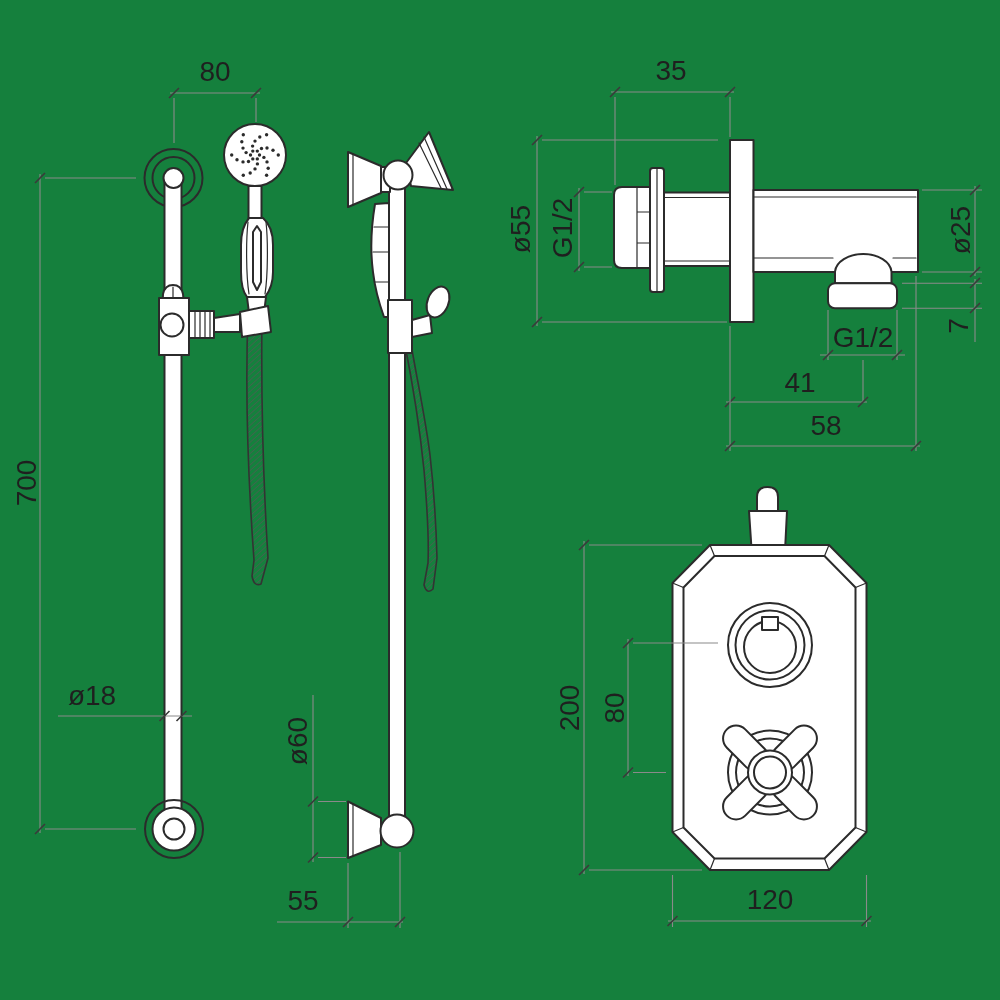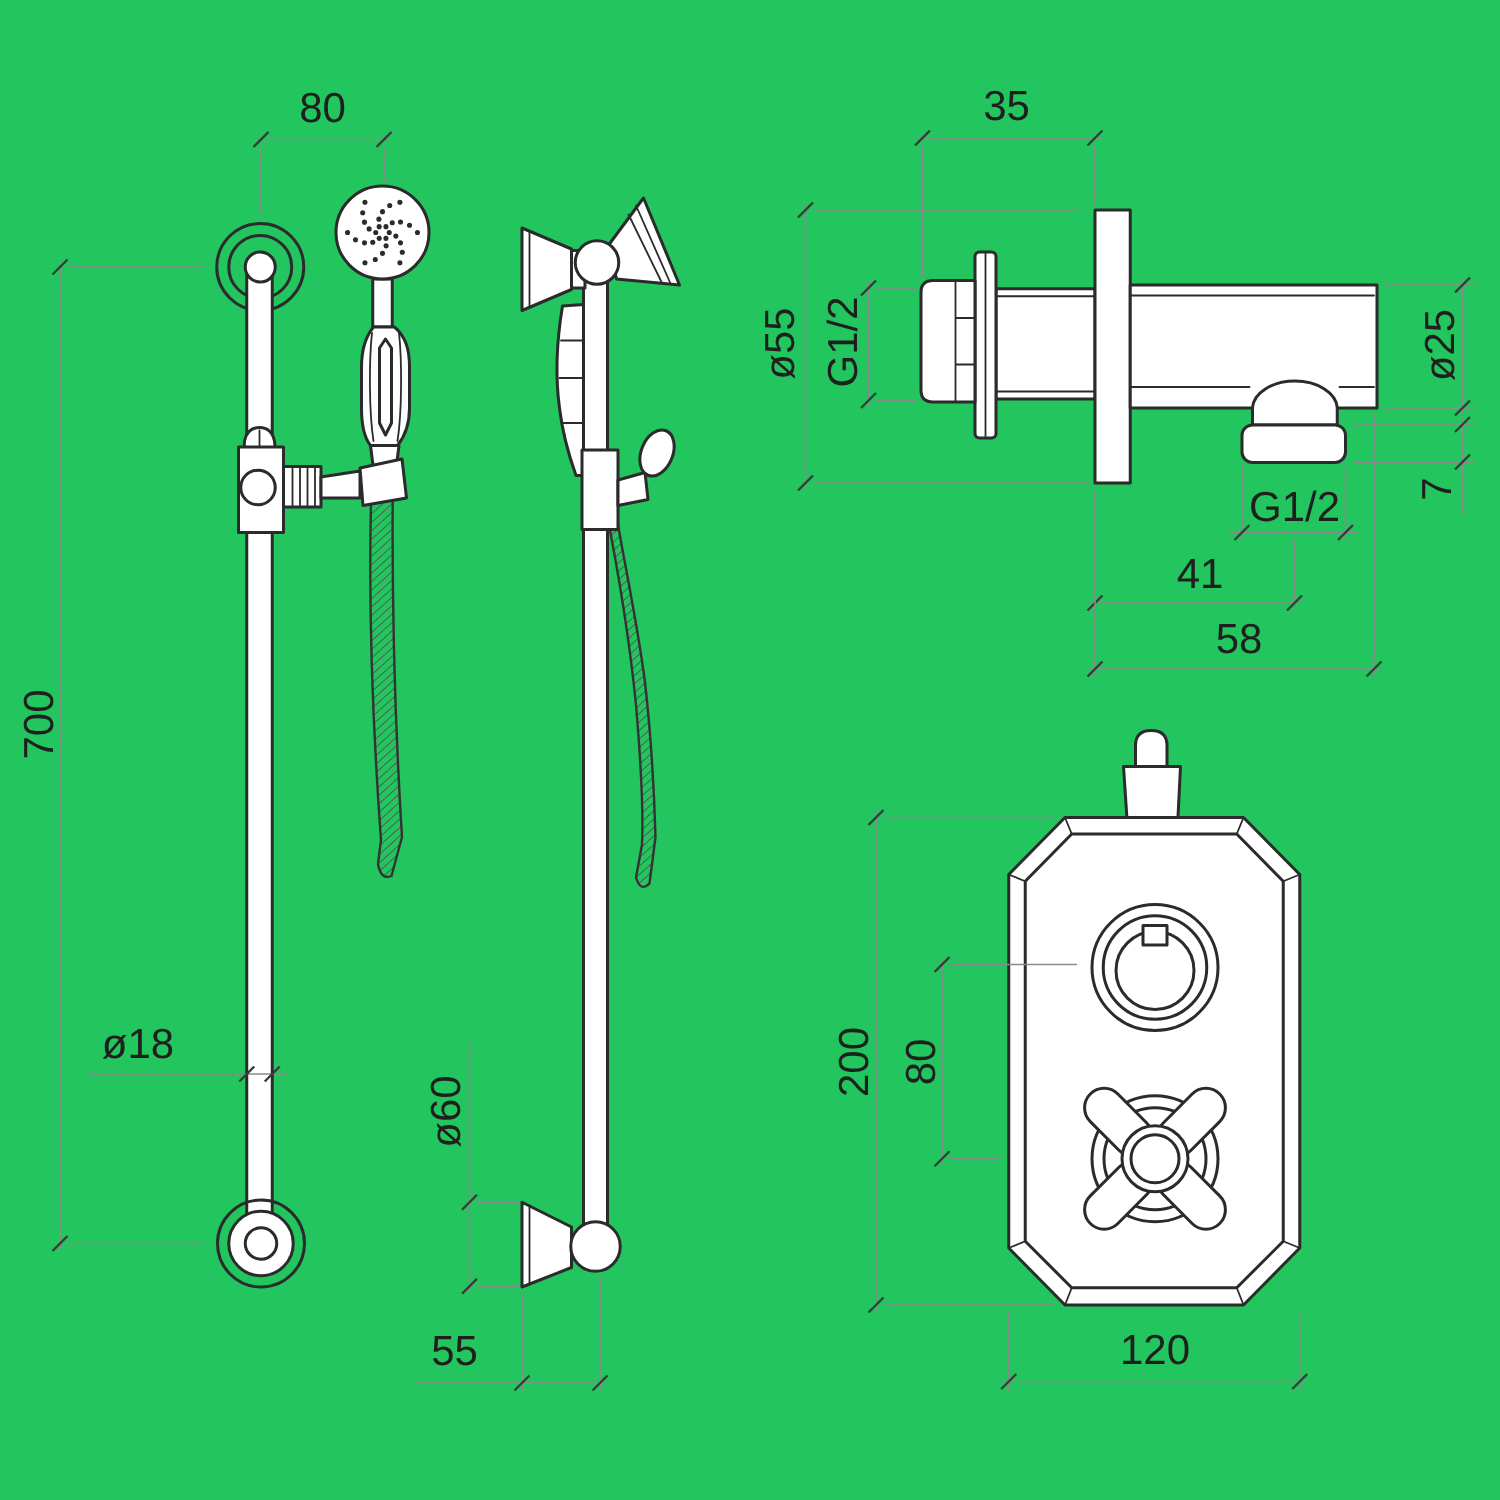--- a/index.html
+++ b/index.html
@@ -1,16 +1,16 @@
 <!DOCTYPE html>
 <html><head>
 <meta charset="utf-8">
 <style>
   html,body{margin:0;padding:0;background:#ffffff;}
-  .page{width:1000px;height:1000px;background:#22c55e;position:relative;overflow:hidden;}
+  .page{width:1000px;height:1000px;background:#15803d;position:relative;overflow:hidden;}
   svg{display:block;}
   text{font-family:"Liberation Sans","DejaVu Sans",sans-serif;fill:#1f1f1f;font-size:28px;}
   .outline{fill:#ffffff;stroke:#2b2b2b;stroke-width:2;stroke-linejoin:round;stroke-linecap:round;}
   .outline-n{fill:none;stroke:#2b2b2b;stroke-width:2;stroke-linejoin:round;stroke-linecap:round;}
   .thin{fill:none;stroke:#2b2b2b;stroke-width:1.2;stroke-linecap:round;}
   .dim{stroke:#8a8a8a;stroke-width:1.1;fill:none;}
   .tick{stroke:#3a3a3a;stroke-width:1.6;fill:none;}
   .hose{fill:url(#hatch);stroke:#333;stroke-width:1.6;stroke-linejoin:round;}
   .dots circle{fill:#2b2b2b;}
 </style>

